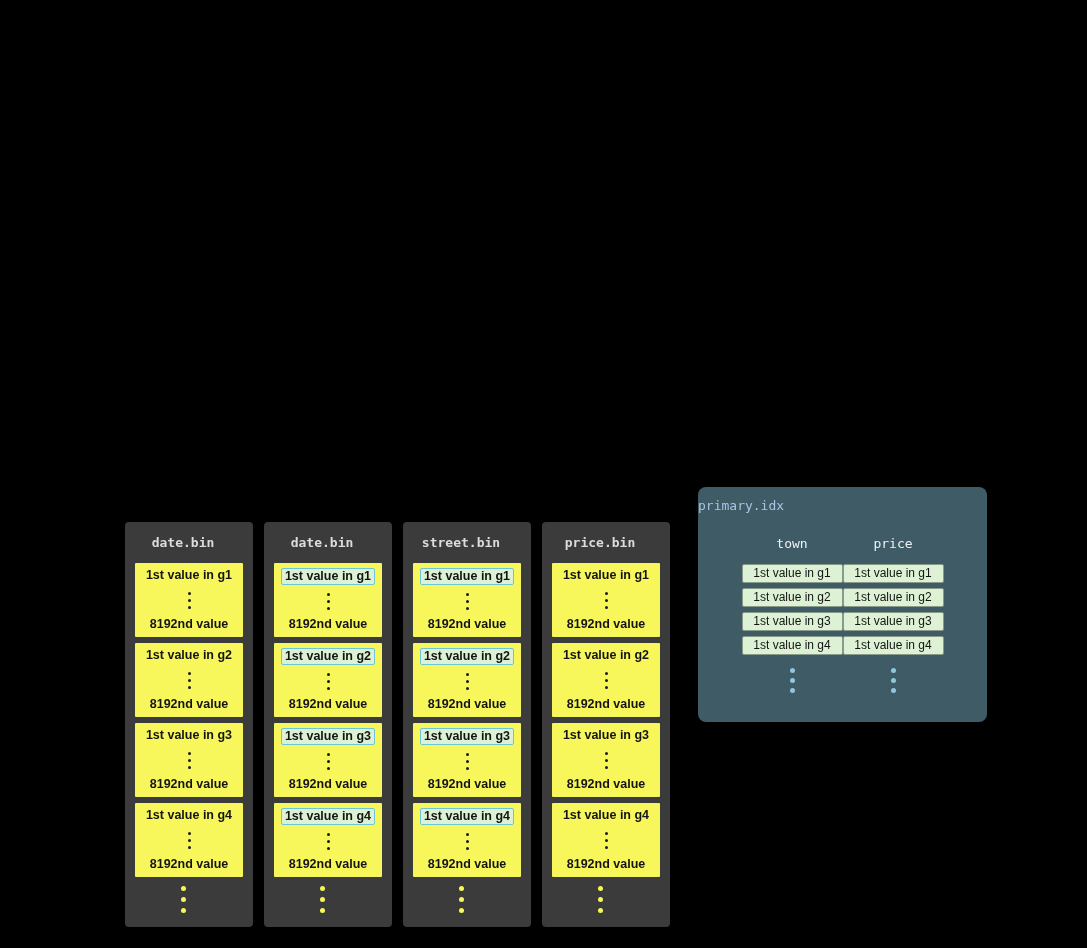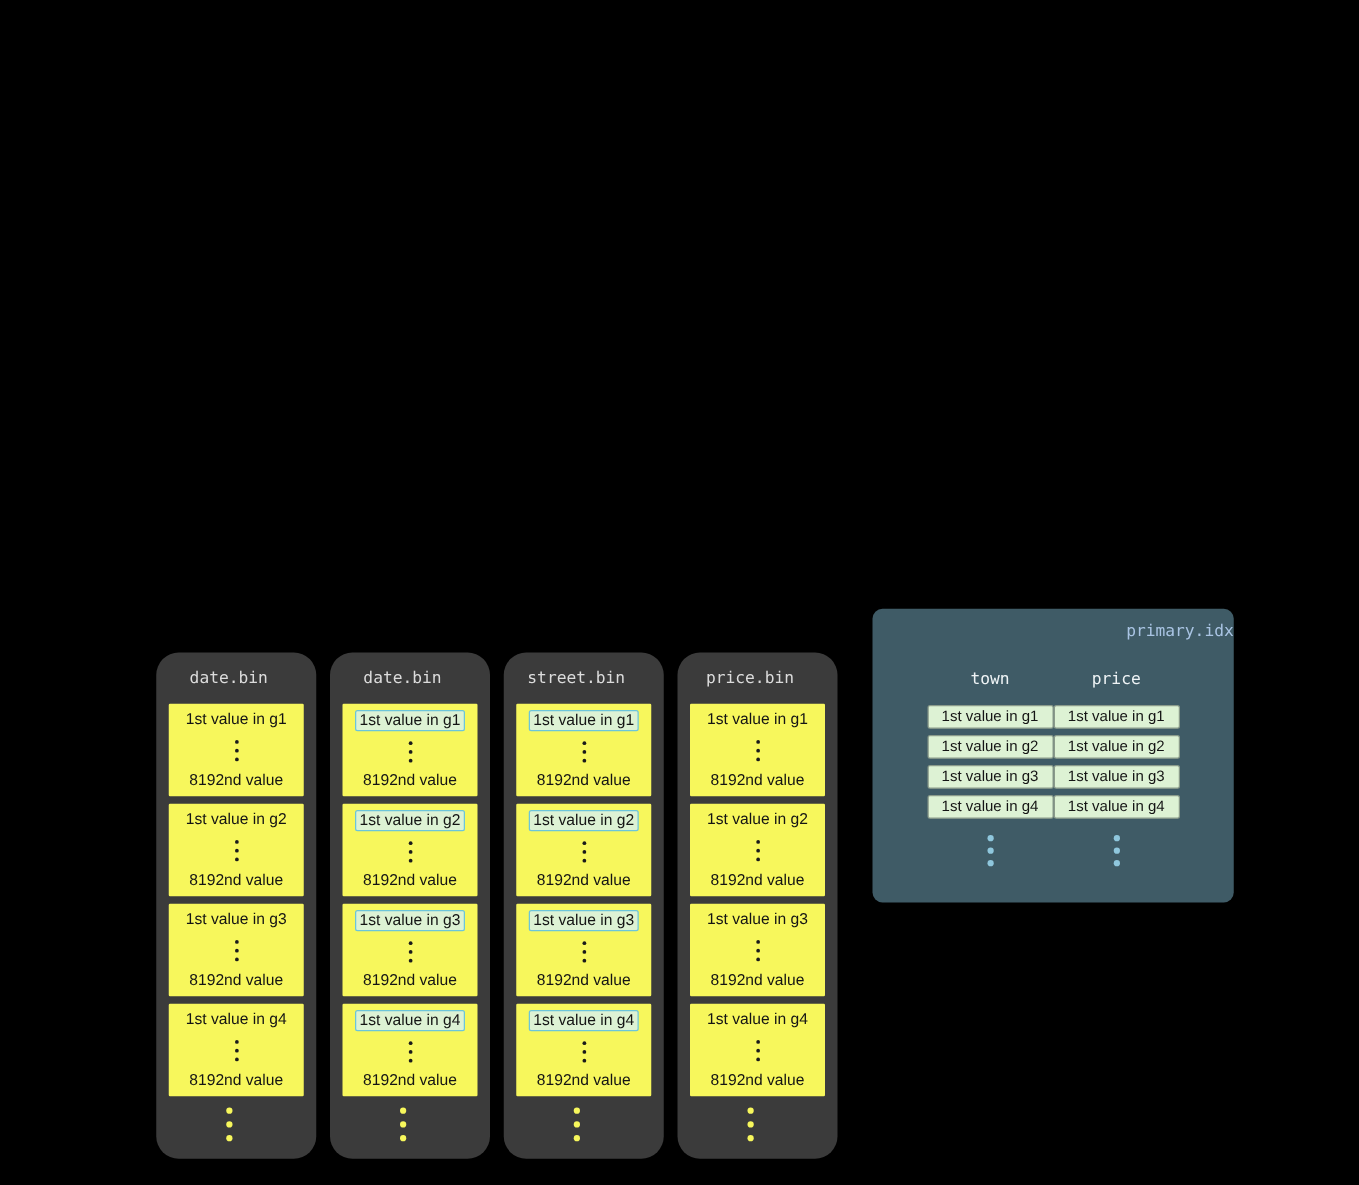--- a/index.html
+++ b/index.html
@@ -17,22 +17,23 @@
   .bins {
     position: absolute;
     left: 125px;
     top: 522px;
     display: flex;
     gap: 11px;
   }
   .bin-column {
     width: 128px;
     background: #3b3b3b;
-    border-radius: 18px;
+    border-radius: 4px;
     padding: 0 22px 12px 10px;
+    font-weight: bold;
   }
   .bin-title {
     height: 41px;
     display: flex;
     align-items: center;
     justify-content: center;
     font-family: "DejaVu Sans Mono", monospace;
     font-size: 13px;
     color: #dcdcdc;
   }
@@ -86,21 +87,21 @@
     position: absolute;
     left: 698px;
     top: 487px;
     width: 289px;
     height: 235px;
     background: #3f5b66;
     border-radius: 8px;
   }
   .idx-title {
     margin-top: 11px;
-    text-align: right;
+    text-align: left;
     font-family: "DejaVu Sans Mono", monospace;
     font-size: 13px;
     color: #a9c4e3;
   }
   .idx-cols {
     display: flex;
     justify-content: center;
     padding: 0 25px;
     margin-top: 23px;
   }

